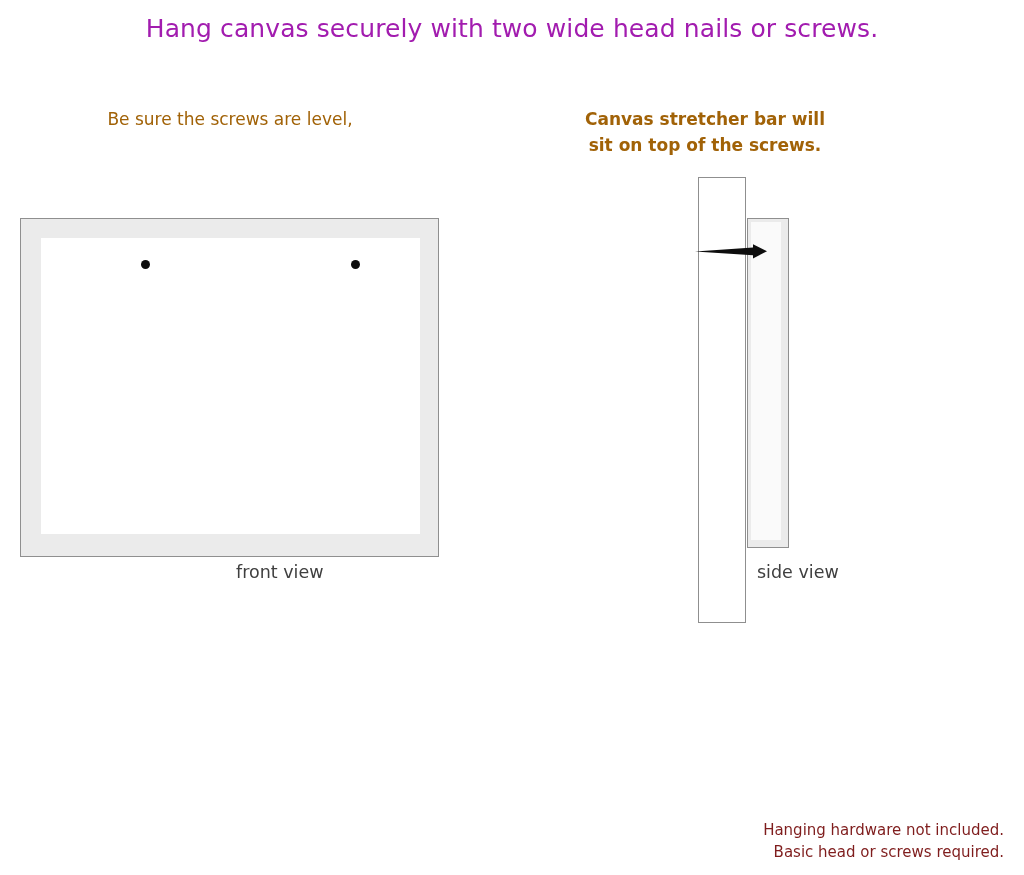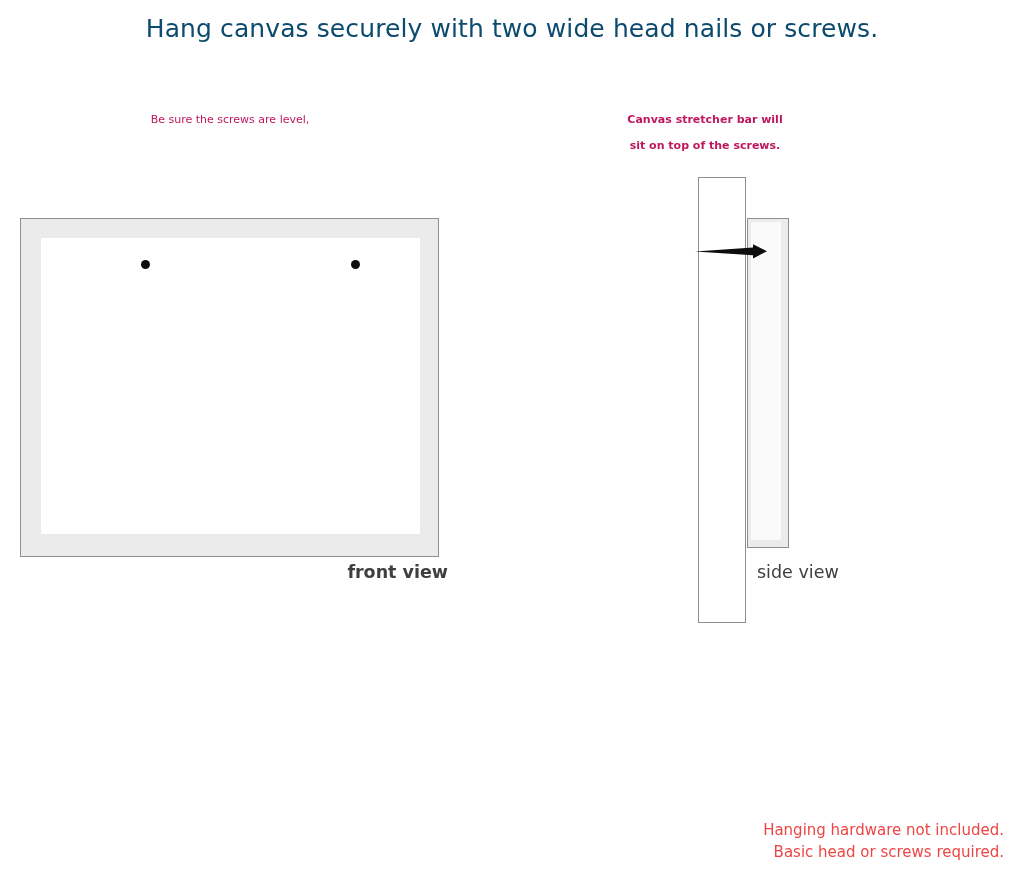--- a/index.html
+++ b/index.html
@@ -19,31 +19,31 @@
   
   .title {
     position: absolute;
     left: 0;
     top: 14px;
     width: 1024px;
     text-align: center;
     font-size: 25px;
     font-weight: 400;
     letter-spacing: 0.1px;
-    color: #0c4a6e;
+    color: #a21caf;
     white-space: nowrap;
   }
 
   
   .caption {
     position: absolute;
-    font-size: 11px;
+    font-size: 17px;
     line-height: 25.5px;
     text-align: center;
-    color: #be185d;
+    color: #a16207;
   }
   .caption-left {
     left: 20px;
     top: 107px;
     width: 420px;
   }
   .caption-right {
     left: 565px;
     top: 107px;
     width: 280px;
@@ -87,25 +87,23 @@
   .screw-dot-left  { left: 100px; top: 22px; }
   .screw-dot-right { left: 310px; top: 22px; }
 
   .view-label {
     position: absolute;
     font-size: 17.5px;
     color: #3f3f3f;
     white-space: nowrap;
   }
   .label-front {
-    left: 248px;
+    left: 236px;
     top: 562px;
     width: 200px;
-    text-align: right;
-    font-weight: bold;
   }
   .label-side {
     left: 757px;
     top: 562px;
     text-align: right;
   }
 
   
   .side-view {
     position: absolute;
@@ -152,21 +150,21 @@
   }
 
   
   .footer {
     position: absolute;
     right: 20px;
     bottom: 12px;
     text-align: right;
     font-size: 15px;
     line-height: 22px;
-    color: #ef4444;
+    color: #7f1d1d;
   }
   .footer div { white-space: nowrap; }
 </style>
 </head>
 <body>
 
 <div class="title">Hang canvas securely with two wide head nails or screws.</div>
 
 <div class="caption caption-left">
   <div>Be sure the screws are level,</div>

